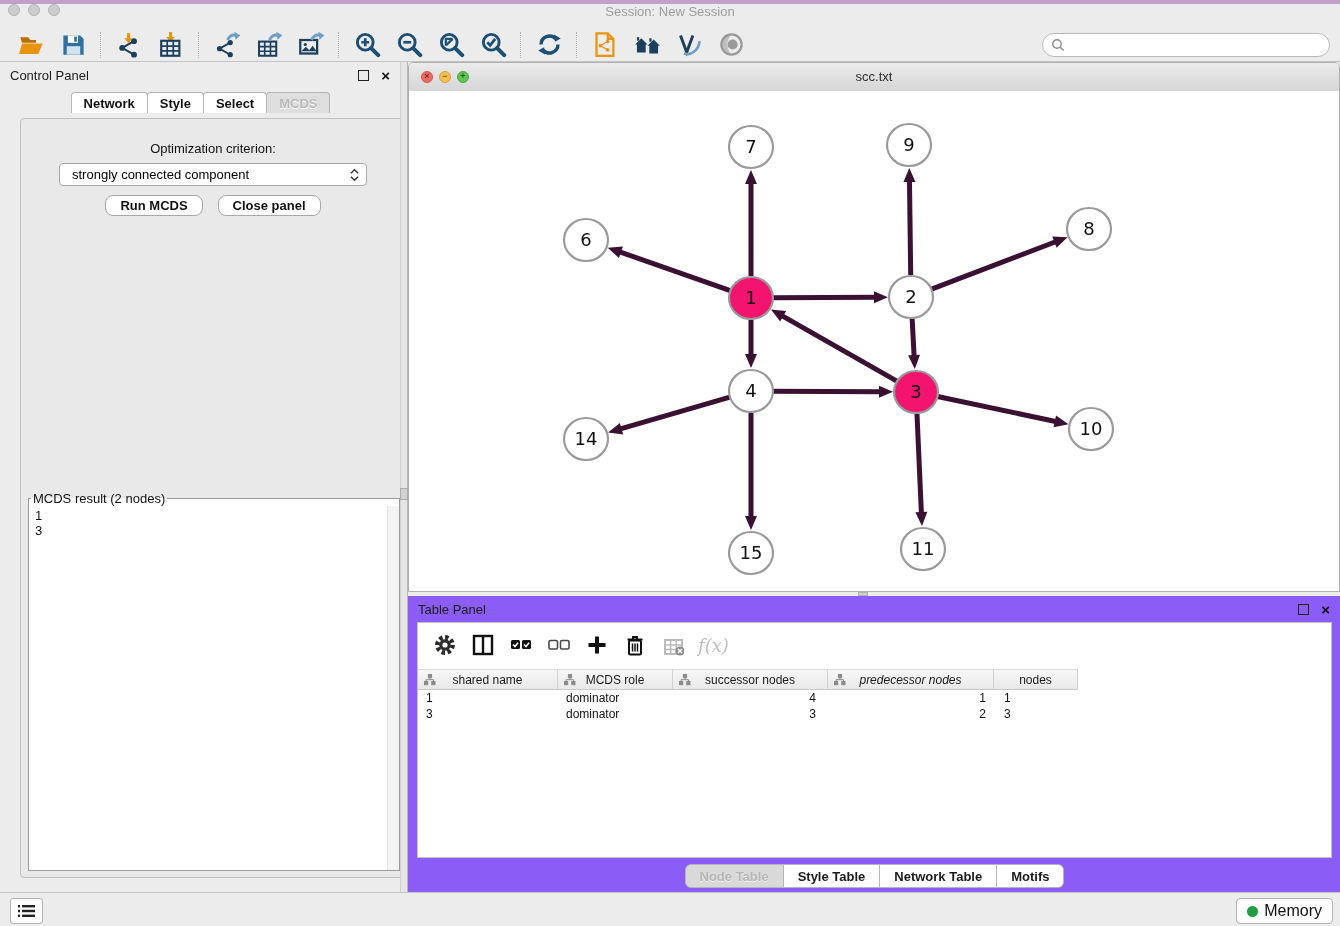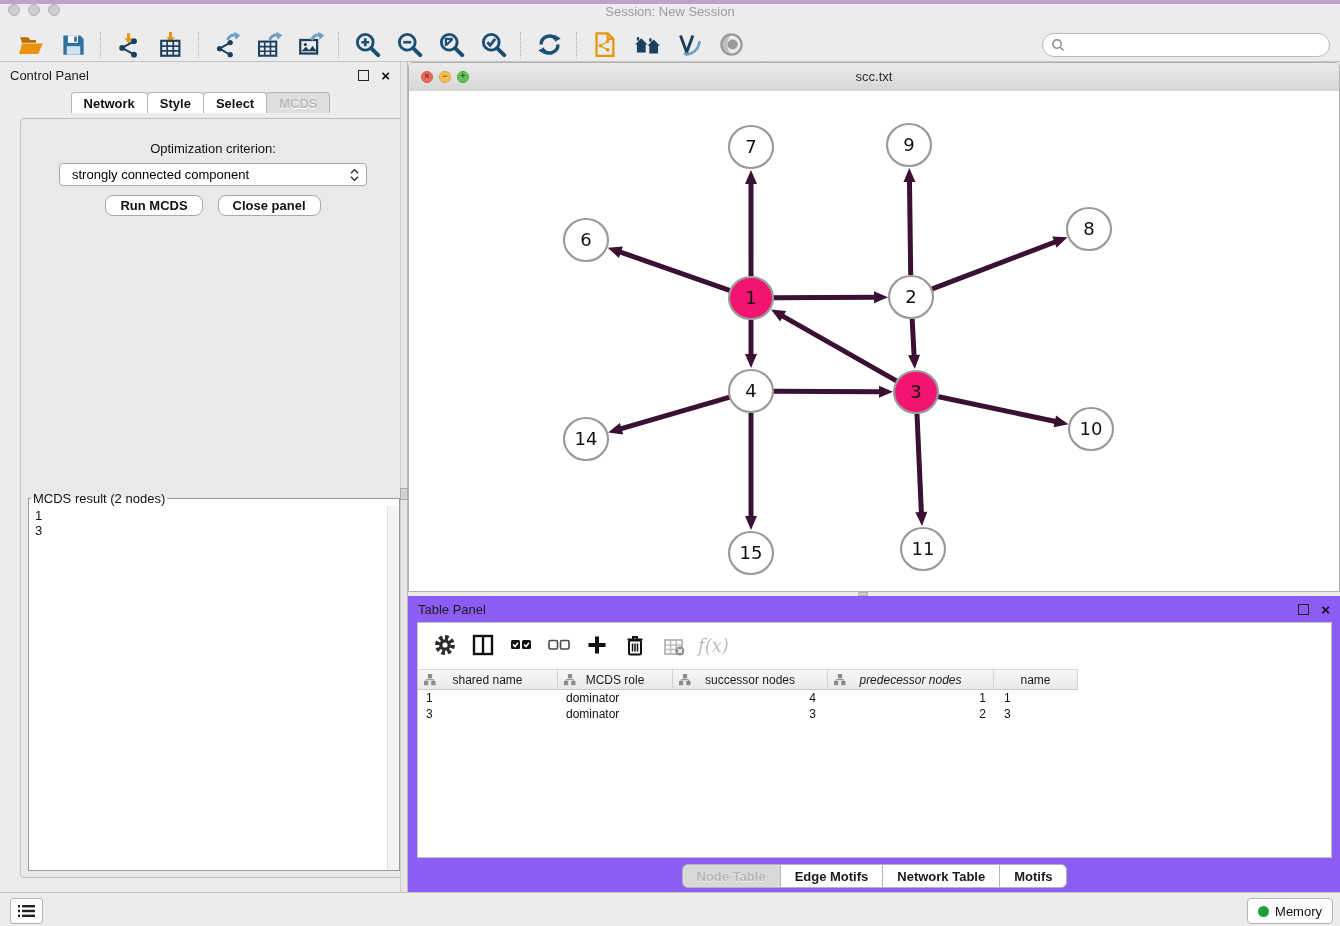--- a/index.html
+++ b/index.html
@@ -90,21 +90,21 @@
   .tp-tab{font-size:13px;font-weight:bold;color:#1a1a1a;background:#fff;border:1px solid #b5b5b5;padding:4px 14px 3px;margin-right:-1px;}
   .tp-tab:first-child{border-radius:6px 0 0 6px;}
   .tp-tab:last-child{border-radius:0 6px 6px 0;}
   .tp-tab.sel{background:#d9d9d9;color:#b5b5b5;text-shadow:0 1px 0 #f3f3f3;}
 
   
   #statusbar{left:0;top:892px;width:1340px;height:34px;background:#ececec;border-top:1px solid #c6c6c6;box-sizing:border-box;}
   #list-button{position:absolute;left:10px;top:5px;width:31px;height:24px;background:#fdfdfd;border:1px solid #b3b3b3;border-radius:3px;
        display:flex;align-items:center;justify-content:center;}
   #memory-button{position:absolute;right:7px;top:5px;height:24px;background:#fdfdfd;border:1px solid #b3b3b3;border-radius:4px;
-       display:flex;align-items:center;padding:0 10px;font-size:13px;color:#111;gap:6px;}
+       display:flex;align-items:center;padding:0 10px;font-size:16px;color:#111;gap:6px;}
   #memory-dot{width:11px;height:11px;border-radius:50%;}
 </style>
 </head>
 <body>
 
 <div id="top-strip" class="abs" style="background: rgb(194, 160, 204);"></div>
 <div id="titlebar" class="abs">
   <span class="tl inactive"></span>
   <span class="tl inactive"></span>
   <span class="tl inactive"></span>
@@ -517,21 +517,21 @@
                 <g fill="#8a8a8a" stroke="#8a8a8a">
                   <rect x="4.4" y="0.5" width="3.2" height="3.2"></rect>
                   <rect x="0.5" y="7.5" width="3.2" height="3.2"></rect>
                   <rect x="7.8" y="7.5" width="3.2" height="3.2"></rect>
                   <path d="M6 3.7v2M2.1 7.5V5.7h7.4v1.8" fill="none" stroke-width="1"></path>
                 </g>
               </svg></span>
             <span>predecessor nodes</span>
           </div>
           <div class="th" style="width: 84px;">
-            <span>name</span>
+            <span>nodes</span>
           </div>
         </div>
       <div id="tp-rows">
           <div class="tr">
             <div class="td" style="width: 140px; text-align: left; padding: 1px 0px 0px 8px;">1</div>
             <div class="td" style="width: 115px; text-align: left; padding: 1px 0px 0px 8px;">dominator</div>
             <div class="td" style="width: 155px; text-align: right; padding: 1px 12px 0px 0px;">4</div>
             <div class="td" style="width: 166px; text-align: right; padding: 1px 8px 0px 0px;">1</div>
             <div class="td" style="width: 84px; text-align: left; padding: 1px 0px 0px 10px;">1</div>
           </div>
@@ -540,21 +540,21 @@
             <div class="td" style="width: 115px; text-align: left; padding: 1px 0px 0px 8px;">dominator</div>
             <div class="td" style="width: 155px; text-align: right; padding: 1px 12px 0px 0px;">3</div>
             <div class="td" style="width: 166px; text-align: right; padding: 1px 8px 0px 0px;">2</div>
             <div class="td" style="width: 84px; text-align: left; padding: 1px 0px 0px 10px;">3</div>
           </div>
         </div>
     </div>
   </div>
   <div id="tp-tabs">
       <div class="tp-tab sel">Node Table</div>
-      <div class="tp-tab">Edge Motifs</div>
+      <div class="tp-tab">Style Table</div>
       <div class="tp-tab">Network Table</div>
       <div class="tp-tab">Motifs</div>
     </div>
 </div>
 
 <div id="statusbar" class="abs">
   <div id="list-button">
     <svg width="17" height="14" viewBox="0 0 17 14">
       <g fill="#222">
         <rect x="0" y="1" width="2" height="2.4"></rect>

